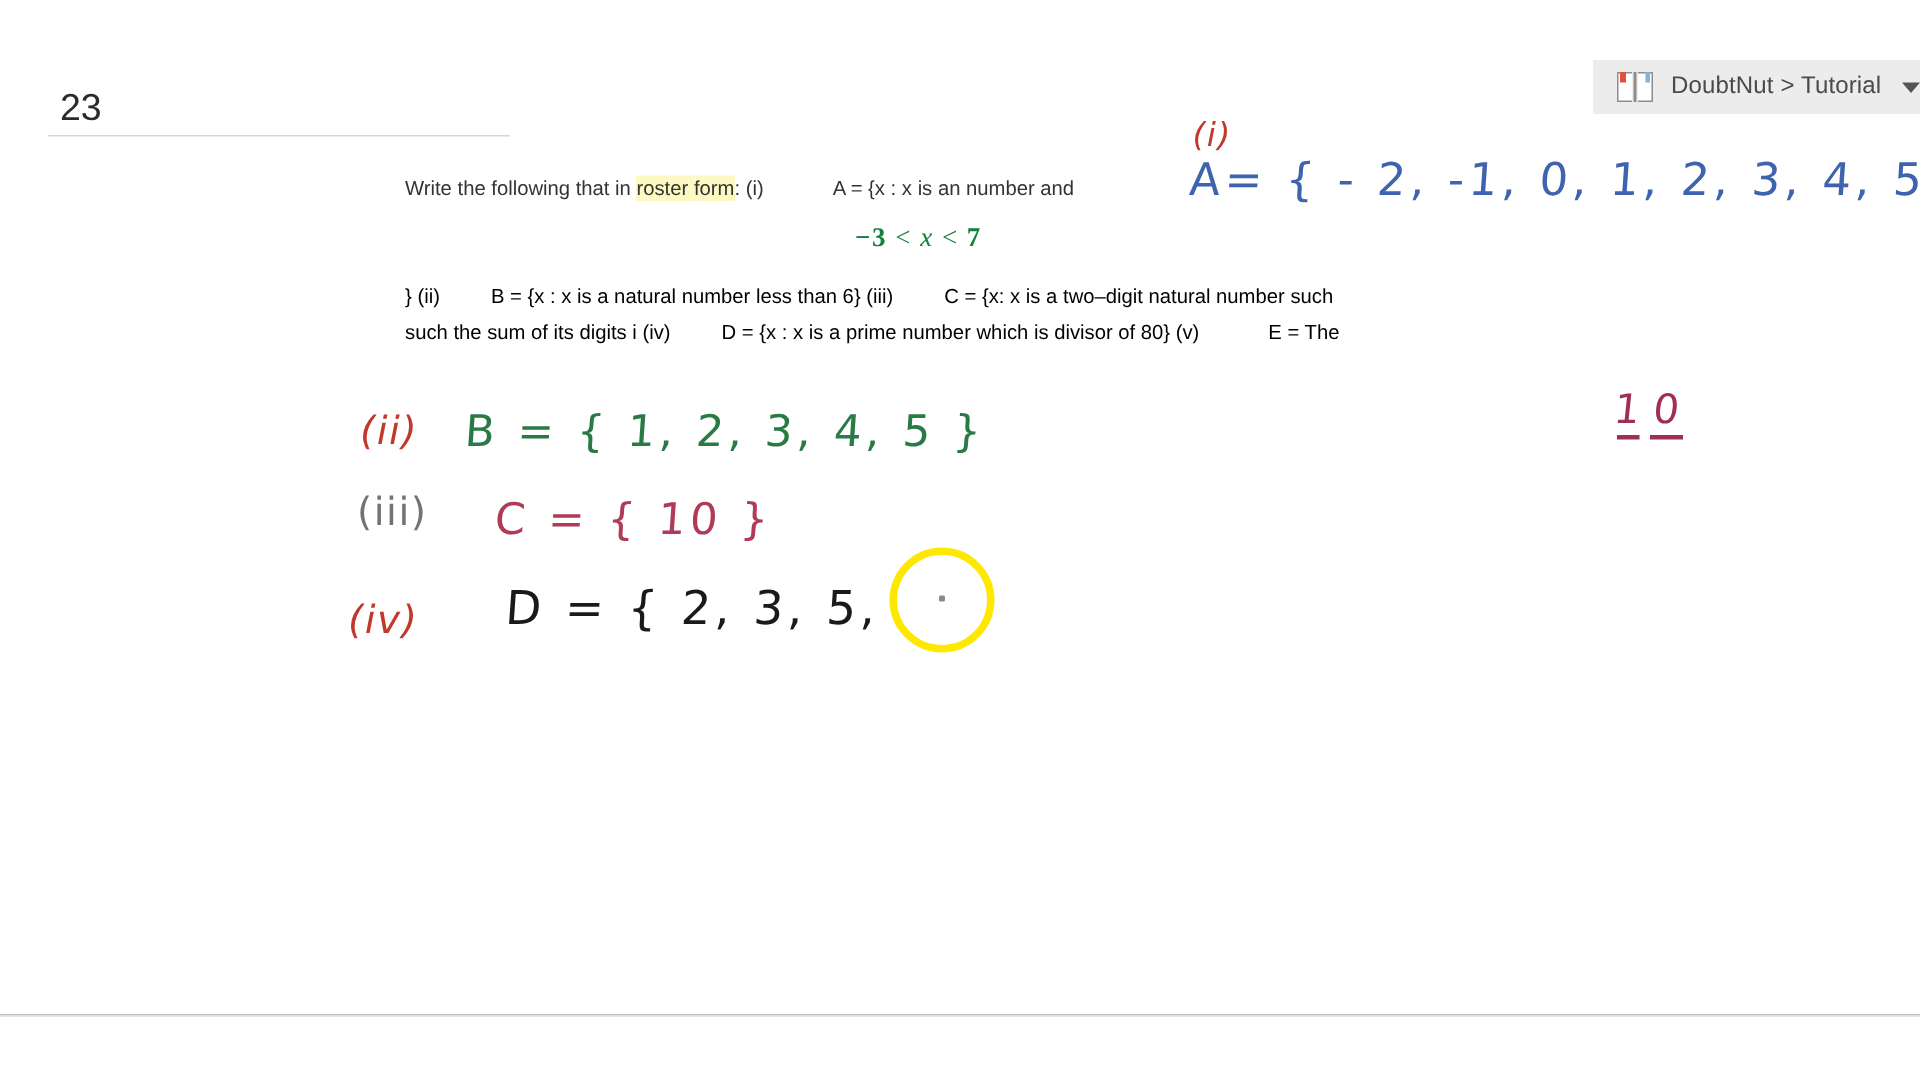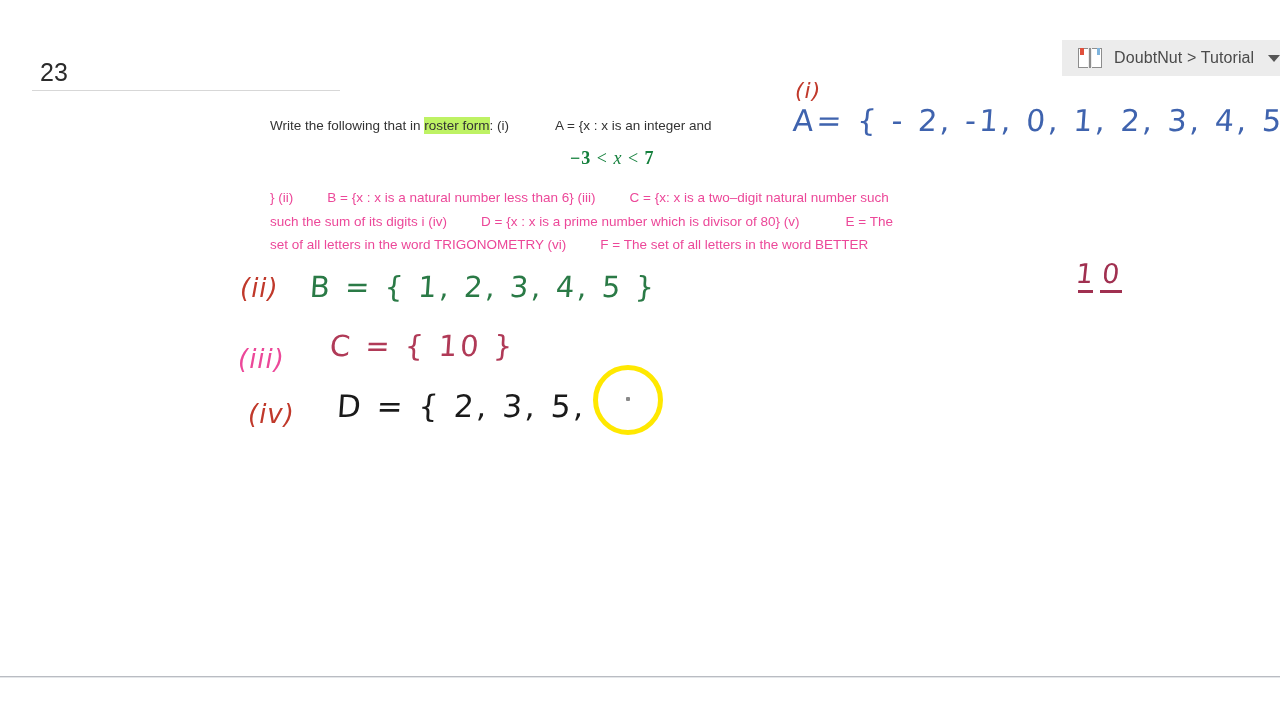--- a/index.html
+++ b/index.html
@@ -112,21 +112,21 @@
     left: 270px;
     top: 114px;
     width: 720px;
     font-size: 13.5px;
     line-height: 23.5px;
     color: #333333;
     font-family: "Liberation Sans", sans-serif;
   }
   .qline1 { white-space: nowrap; }
   .hl {
-    background: #bef264;
+    background: #fef9c3;
     padding: 1px 0;
   }
   .mathline {
     position: absolute;
     left: 570px;
     top: 148px;
     font-family: "Liberation Serif", serif;
     font-size: 18px;
     color: #15803d;
     letter-spacing: 1px;
@@ -134,21 +134,21 @@
   }
   .mathline b { font-weight: bold; }
   .mathline i { font-style: italic; }
   .qrest {
     position: absolute;
     left: 270px;
     top: 186px;
     width: 725px;
     font-size: 13.5px;
     line-height: 23.5px;
-    color: #ec4899;
+    color: #000000;
   }
   .qrest .ln { white-space: nowrap; }
   .gap-m { display: inline-block; width: 34px; }
   .gap-l { display: inline-block; width: 46px; }
 
   
   .hand {
     position: absolute;
     font-family: "DejaVu Sans", sans-serif;
     font-weight: 400;
@@ -177,35 +177,34 @@
     letter-spacing: 1px;
   }
   .hand-b {
     left: 310px; top: 270px;
     font-size: 29px;
     color: #2a7a46;
     letter-spacing: 3px;
     transform: skewX(-4deg);
   }
   .hand-iii-label {
-    left: 238px; top: 344px;
+    left: 238px; top: 327px;
     font-size: 26px;
-    color: #ec4899;
-    font-style: italic;
+    color: #737373;
     letter-spacing: 1px;
   }
   .hand-c {
     left: 330px; top: 329px;
     font-size: 29px;
     color: #b03a57;
     letter-spacing: 3px;
     transform: skewX(-4deg);
   }
   .hand-iv-label {
-    left: 248px; top: 399px;
+    left: 232px; top: 399px;
     font-size: 26px;
     color: #c0392b;
     font-style: italic;
     letter-spacing: 1px;
   }
   .hand-d {
     left: 337px; top: 388px;
     font-size: 31px;
     color: #1a1a1a;
     letter-spacing: 3px;
@@ -285,35 +284,34 @@
       <div class="mark-blue"></div>
     </div>
     <span class="tutorial-label">DoubtNut &gt; Tutorial</span>
     <span class="caret-down"></span>
   </div>
 
   <div class="qnum">23</div>
   <div class="qnum-rule"></div>
 
   <div class="qbody">
-    <div class="qline1"><span>Write the following that in </span><span class="hl">roster form</span><span>: (i)</span><span class="gap-l"></span><span>A = {x : x is an integer and</span></div>
+    <div class="qline1"><span>Write the following that in </span><span class="hl">roster form</span><span>: (i)</span><span class="gap-l"></span><span>A = {x : x is an number and</span></div>
   </div>
 
   <div class="mathline">
     <b>−3</b>
     <span>&lt;</span>
     <i>x</i>
     <span>&lt;</span>
     <b>7</b>
   </div>
 
   <div class="qrest">
     <div class="ln"><span>} (ii)</span><span class="gap-m"></span><span>B = {x : x is a natural number less than 6} (iii)</span><span class="gap-m"></span><span>C = {x: x is a two–digit natural number such</span></div>
     <div class="ln"><span>such the sum of its digits i (iv)</span><span class="gap-m"></span><span>D = {x : x is a prime number which is divisor of 80} (v)</span><span class="gap-l"></span><span>E = The</span></div>
-    <div class="ln"><span>set of all letters in the word TRIGONOMETRY (vi)</span><span class="gap-m"></span><span>F = The set of all letters in the word BETTER</span></div>
   </div>
 
   <div class="hand hand-i">(i)</div>
   <div class="hand hand-a">A= { - 2, -1, 0, 1, 2, 3, 4, 5, 6}</div>
 
   <div class="hand hand-ii-label">(ii)</div>
   <div class="hand hand-b">B =   { 1, 2, 3, 4, 5 }</div>
 
   <div class="hand hand-iii-label">(iii)</div>
   <div class="hand hand-c">C =   { 10 }</div>

